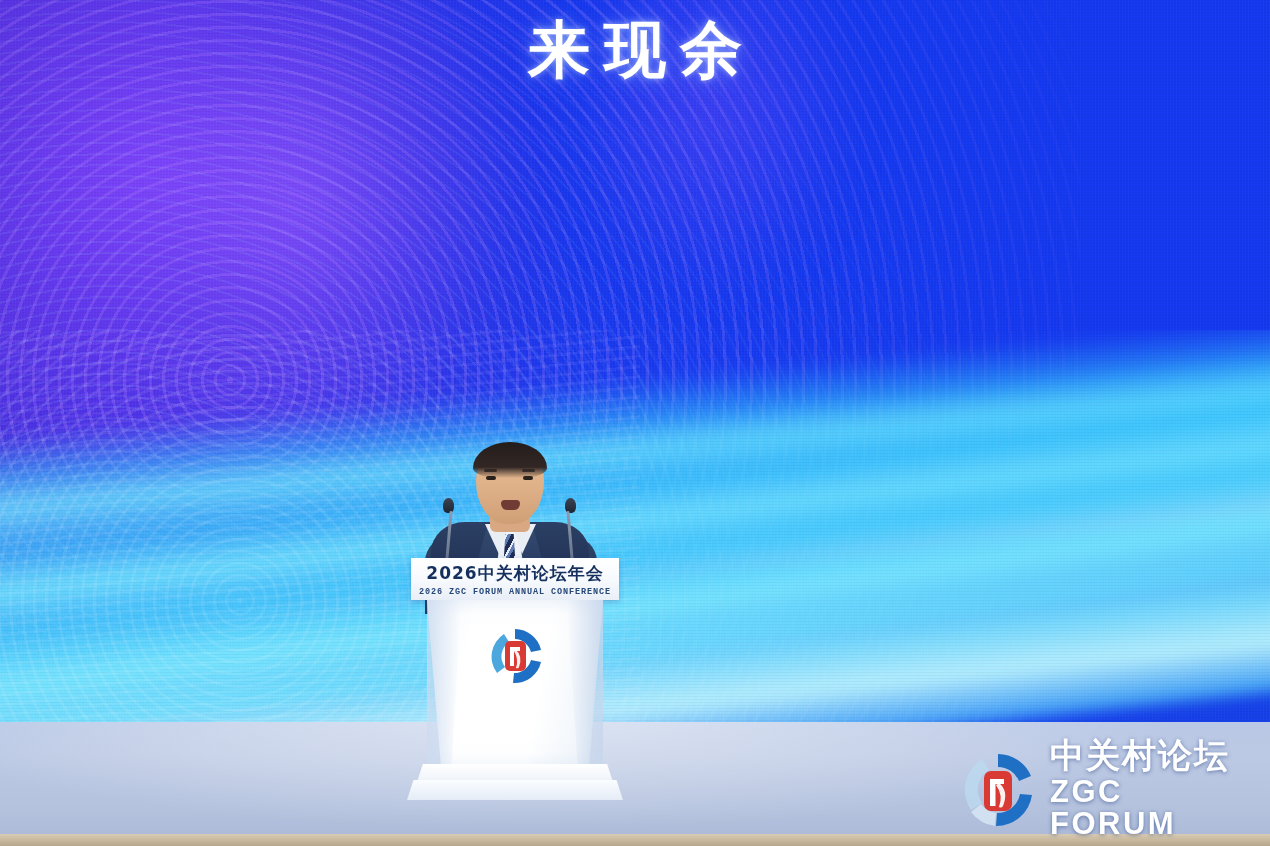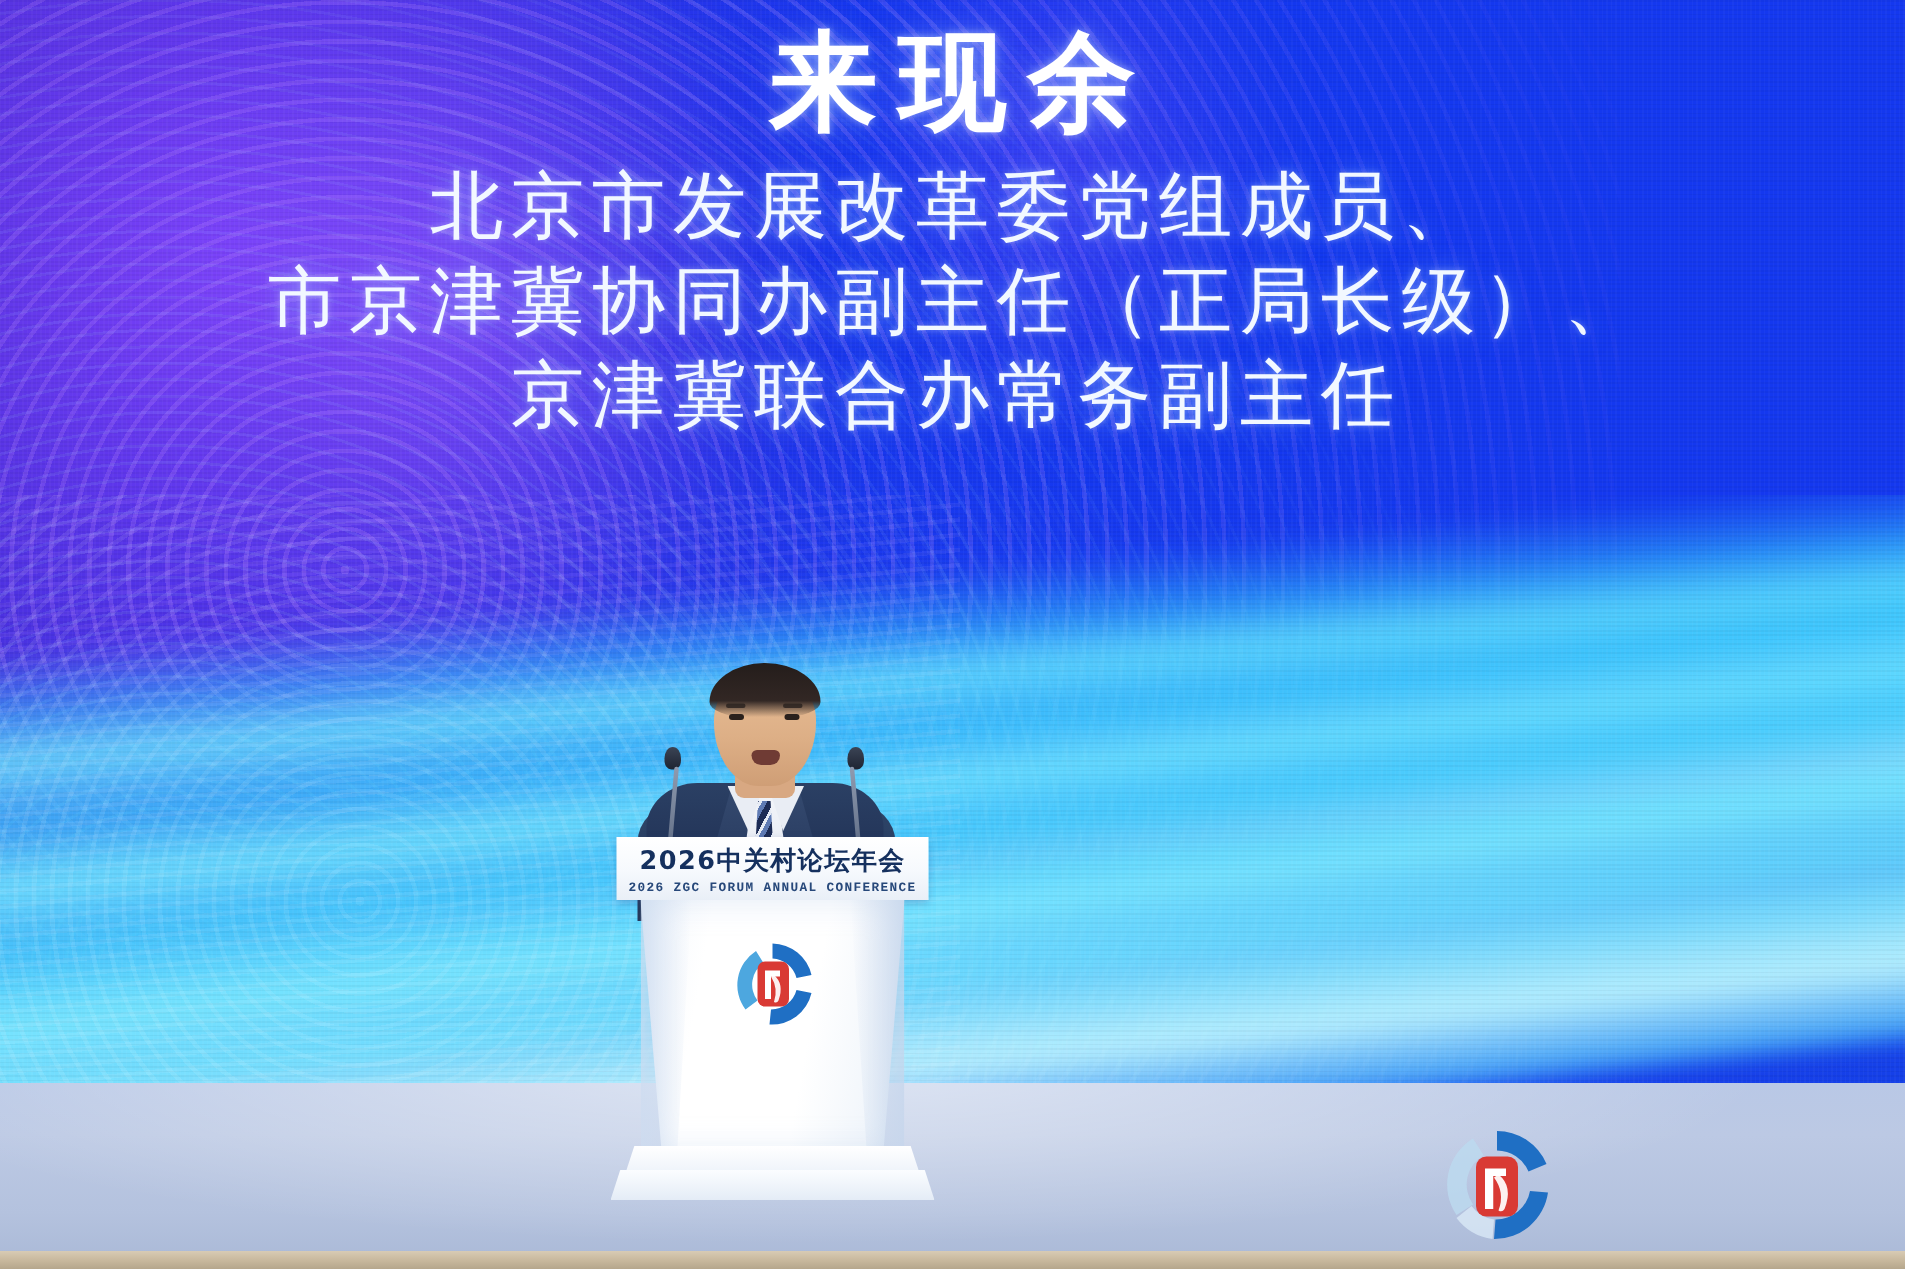--- a/index.html
+++ b/index.html
@@ -101,21 +101,21 @@
             mask-image:linear-gradient(90deg, rgba(0,0,0,1) 0%, rgba(0,0,0,.85) 45%, rgba(0,0,0,0) 78%);
   }
 
   
   .led-text {
     position:absolute; left:0; top:0; width:1270px; text-align:center;
     z-index:8;
   }
   .speaker-name {
     margin-top:18px;
-    font-size:72px; line-height:1.02; font-weight:bold; color:#ffffff;
+    font-size:62px; line-height:1.02; font-weight:bold; color:#ffffff;
     letter-spacing:14px; text-indent:14px;
     text-shadow:0 0 22px rgba(150,200,255,.45), 0 0 6px rgba(255,255,255,.5);
   }
   .speaker-title { margin-top:16px; }
   .title-line {
     font-size:49px; line-height:1.28; font-weight:500; color:#f2f8ff;
     letter-spacing:5px; text-indent:5px;
     text-shadow:0 0 16px rgba(130,190,255,.55), 0 0 4px rgba(255,255,255,.35);
   }
 
@@ -273,25 +273,20 @@
       <div class="band b4"></div>
       <div class="wave-mask-left"></div>
       <div class="wave-moire"></div>
     </div>
 
     <div class="led-grain"></div>
   </div>
 
   <div class="led-text">
     <div class="speaker-name">来现余</div>
-    <div class="speaker-title">
-      <div class="title-line">北京市发展改革委党组成员、</div>
-      <div class="title-line">市京津冀协同办副主任（正局长级）、</div>
-      <div class="title-line">京津冀联合办常务副主任</div>
-    </div>
   </div>
 
   <div class="wall-base-shadow"></div>
   <div class="floor">
     <div class="floor-sheen"></div>
     <div class="floor-edge"></div>
   </div>
 
   <div class="person">
     <div class="p-shoulder-l"></div>
@@ -352,15 +347,19 @@
       <svg viewBox="0 0 80 80" width="80" height="80" aria-hidden="true">
         <path d="M40 4 A36 36 0 0 1 73 26 L61 31 A23 23 0 0 0 40 17 Z" fill="#1f6fc4"></path>
         <path d="M74 45 A36 36 0 0 1 38 76 L39 63 A23 23 0 0 0 62 44 Z" fill="#1f6fc4"></path>
         <path d="M24 9 A36 36 0 0 0 13 60 L24 53 A23 23 0 0 1 31 20 Z" fill="#bcd9ef" opacity=".85"></path>
         <path d="M13 62 A36 36 0 0 0 37 76 L38 63 A23 23 0 0 1 23 54 Z" fill="#d9e9f6" opacity=".8"></path>
         <rect x="26" y="21" width="28" height="40" rx="7" fill="#d93a34"></rect>
         <path d="M32 29 h14 v5 h-8.5 v22 h-5.5 z" fill="#ffffff"></path>
         <path d="M41 33 q10 8 4 23 q-1.5 2.5 -4 1 q4.5 -12 -3 -22 z" fill="#ffffff" opacity=".93"></path>
       </svg>
     </div>
+    <div class="cl-text">
+      <div class="cl-cn">中关村论坛</div>
+      <div class="cl-en">ZGC FORUM</div>
+    </div>
   </div>
 
 </div>
 
 </body></html>

